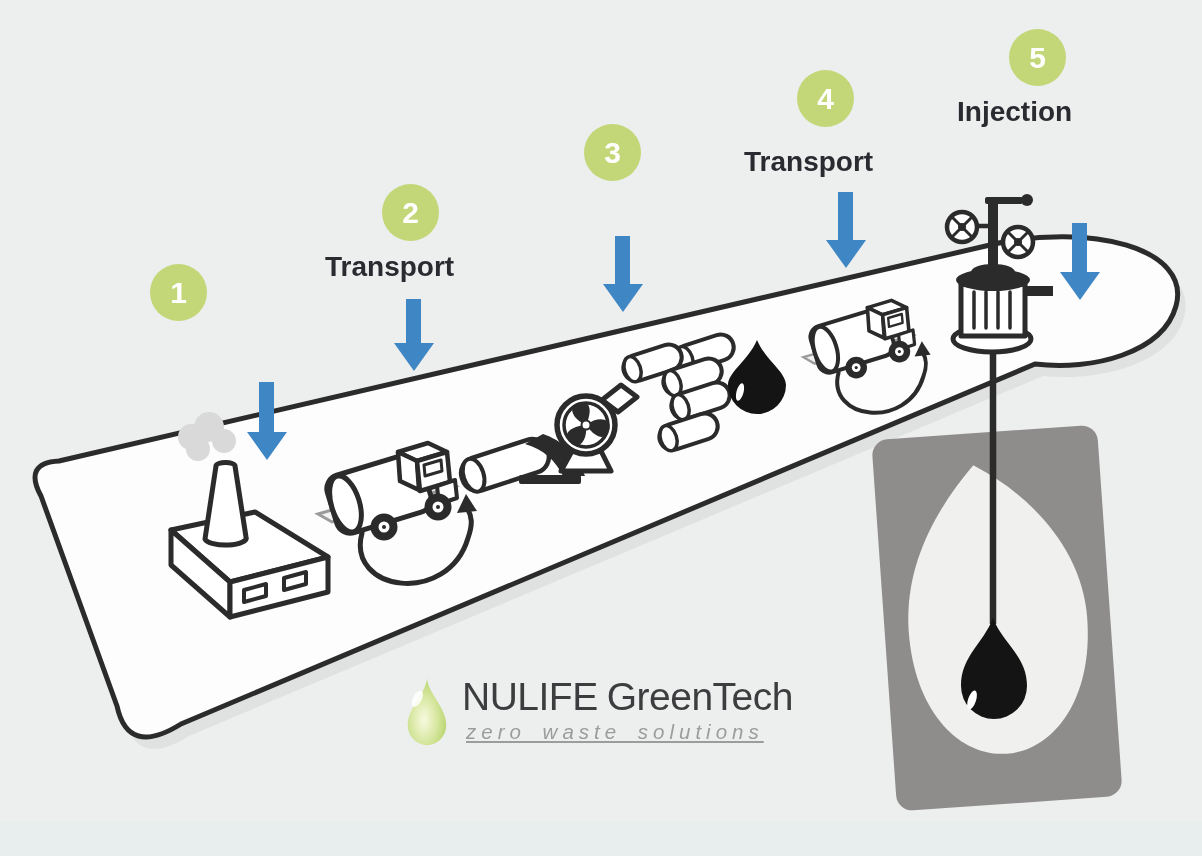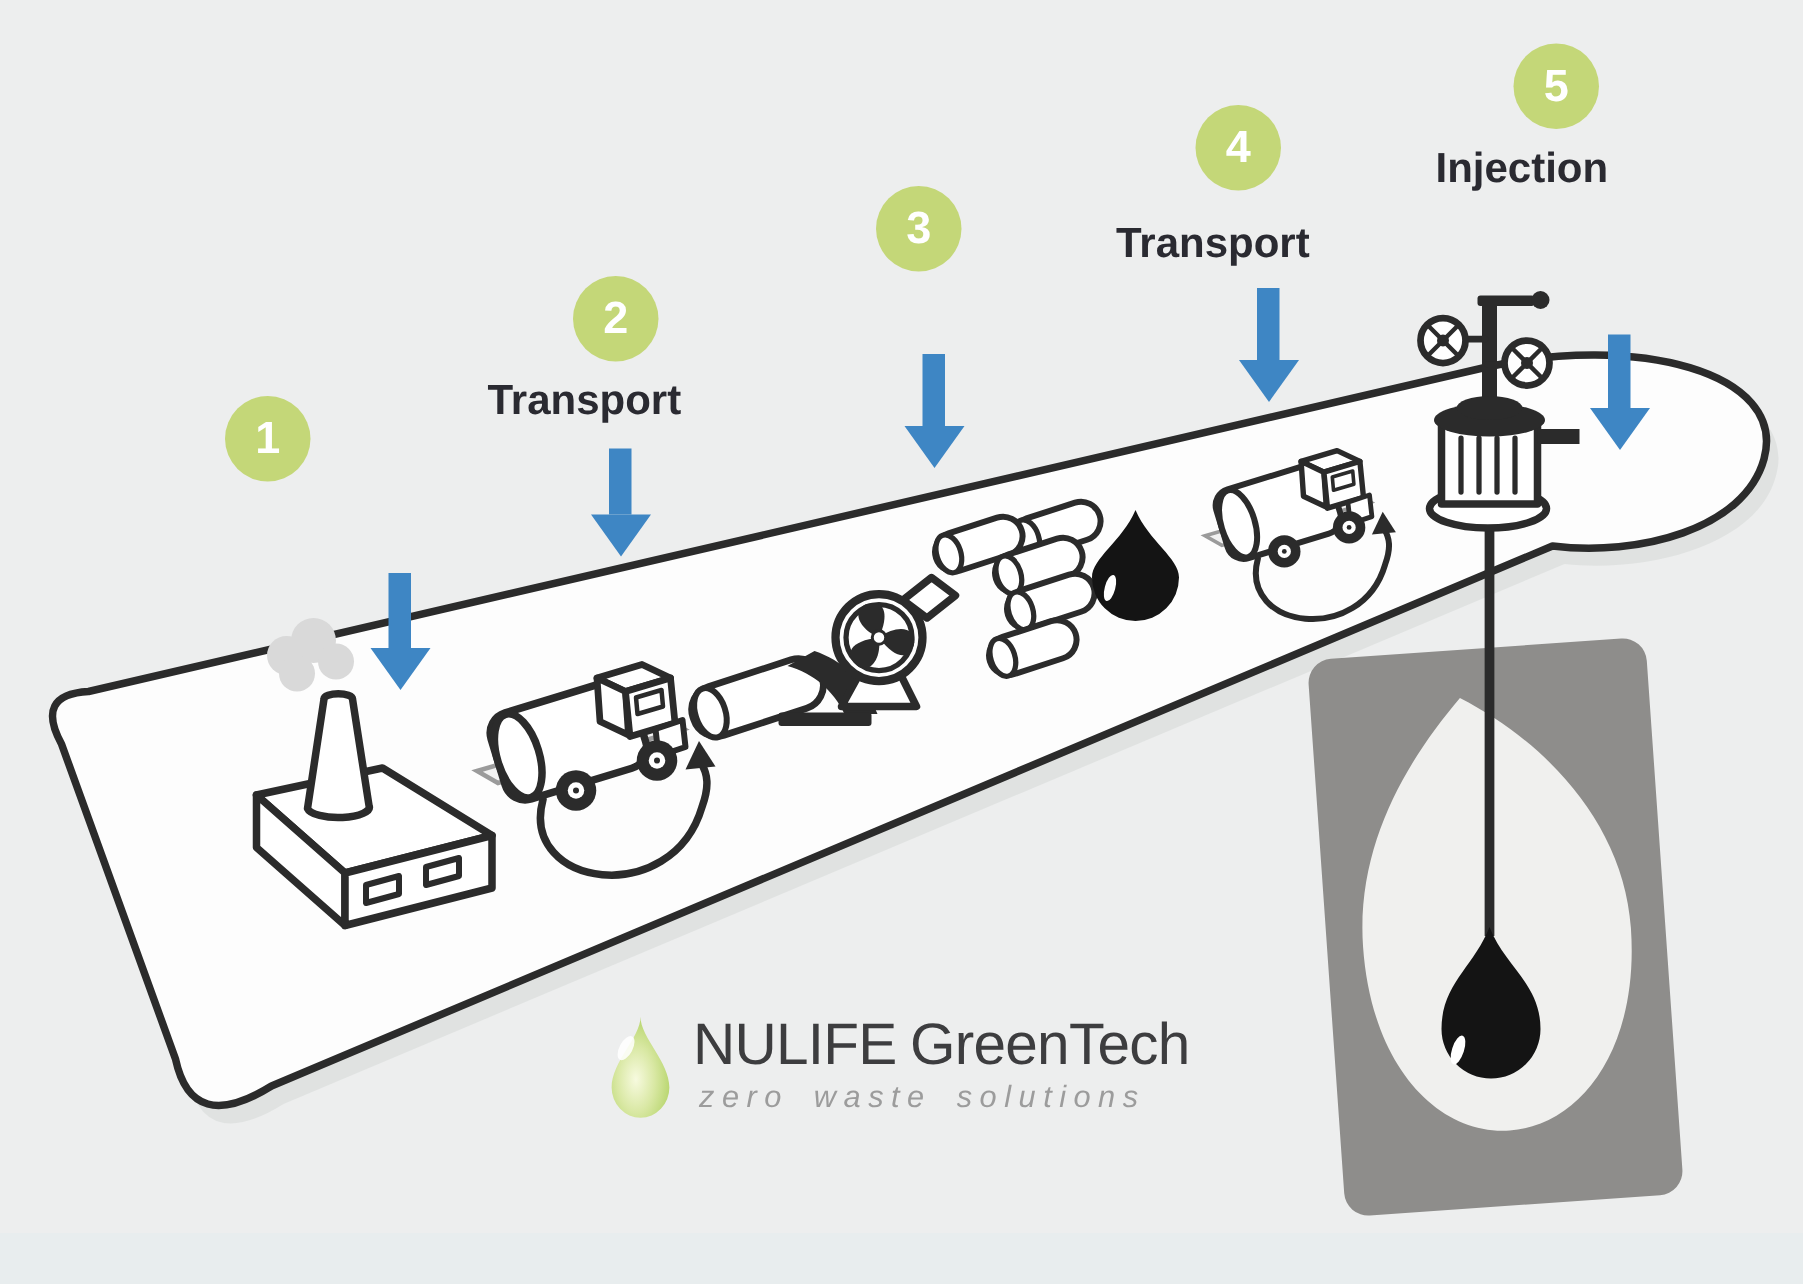--- a/index.html
+++ b/index.html
@@ -33,21 +33,21 @@
   .b3{left:584px;top:124px;} .l3{left:547px;top:198px;width:132px;} .a3{left:615px;top:236px;height:48px;}
   .b4{left:797px;top:70px;}  .l4{left:744px;top:146px;width:172px;} .a4{left:838px;top:192px;height:48px;}
   .b5{left:1009px;top:29px;} .l5{left:957px;top:96px;width:172px;}  .a5{left:1072px;top:223px;height:49px;}
   
   .logo{position:absolute;left:404px;top:662px;display:flex;align-items:center;gap:12px;}
   .logo-drop{margin-top:14px;}
   .logo-text{margin-top:12px;}
   .logo-name{font-size:39px;letter-spacing:-0.5px;color:var(--logo-text);line-height:1;}
   .logo-name .prod{margin-left:9px;}
   .logo-tag{margin-top:4px;padding-left:4px;font-size:20.5px;font-style:italic;
-            letter-spacing:5px;word-spacing:6px;color:var(--tagline-gray);}
+            letter-spacing:5px;word-spacing:6px;color:var(--tagline-gray);text-decoration:underline;}
   .band{position:absolute;left:0;right:0;bottom:0;height:34px;background:var(--bottom-band);}
 </style>
 </head>
 <body>
 
 <div class="stage">
 
   <svg class="scene" viewBox="0 0 1202 856">
     <defs>
       <g id="pipecyl">

